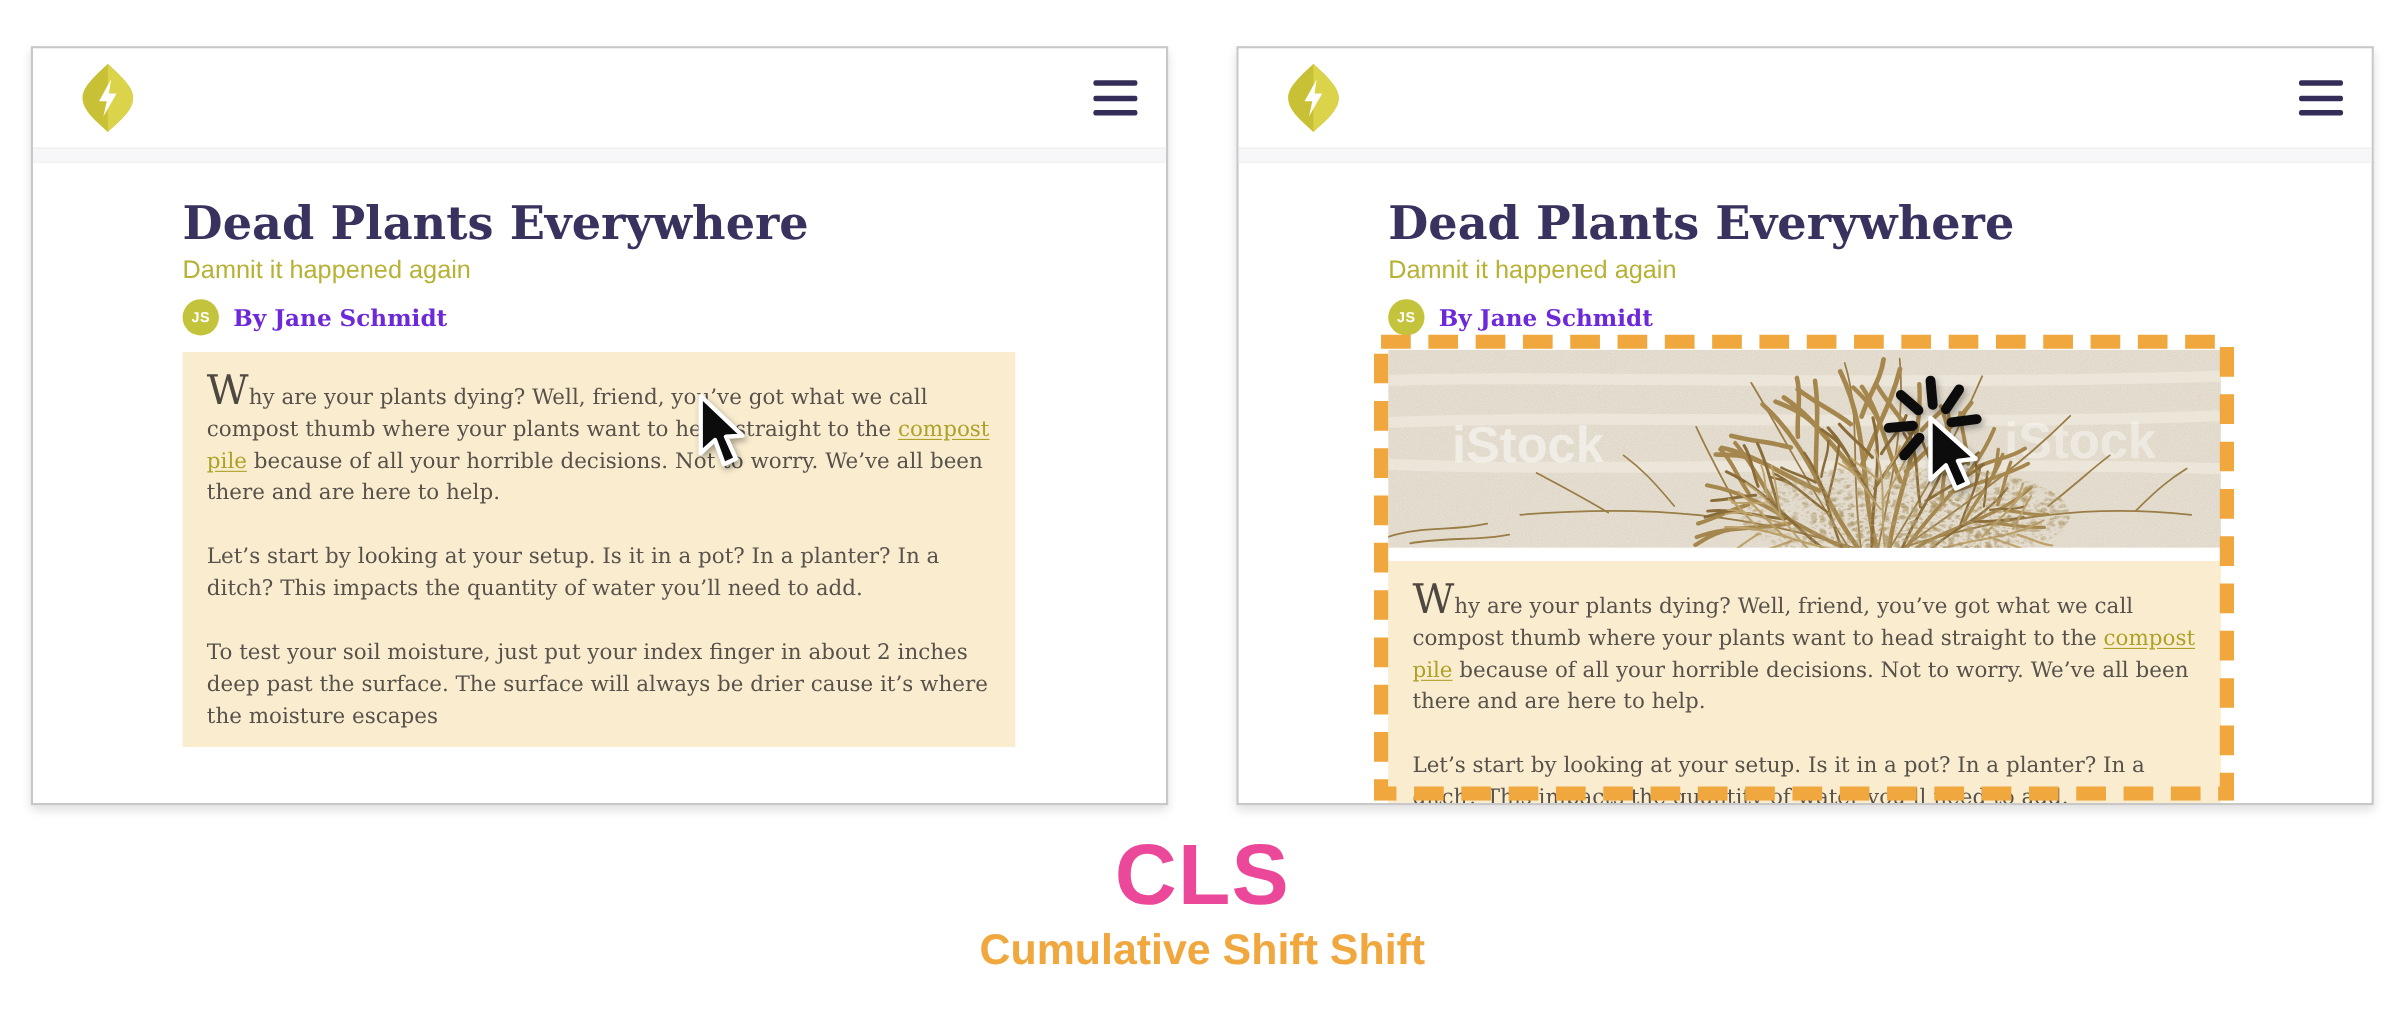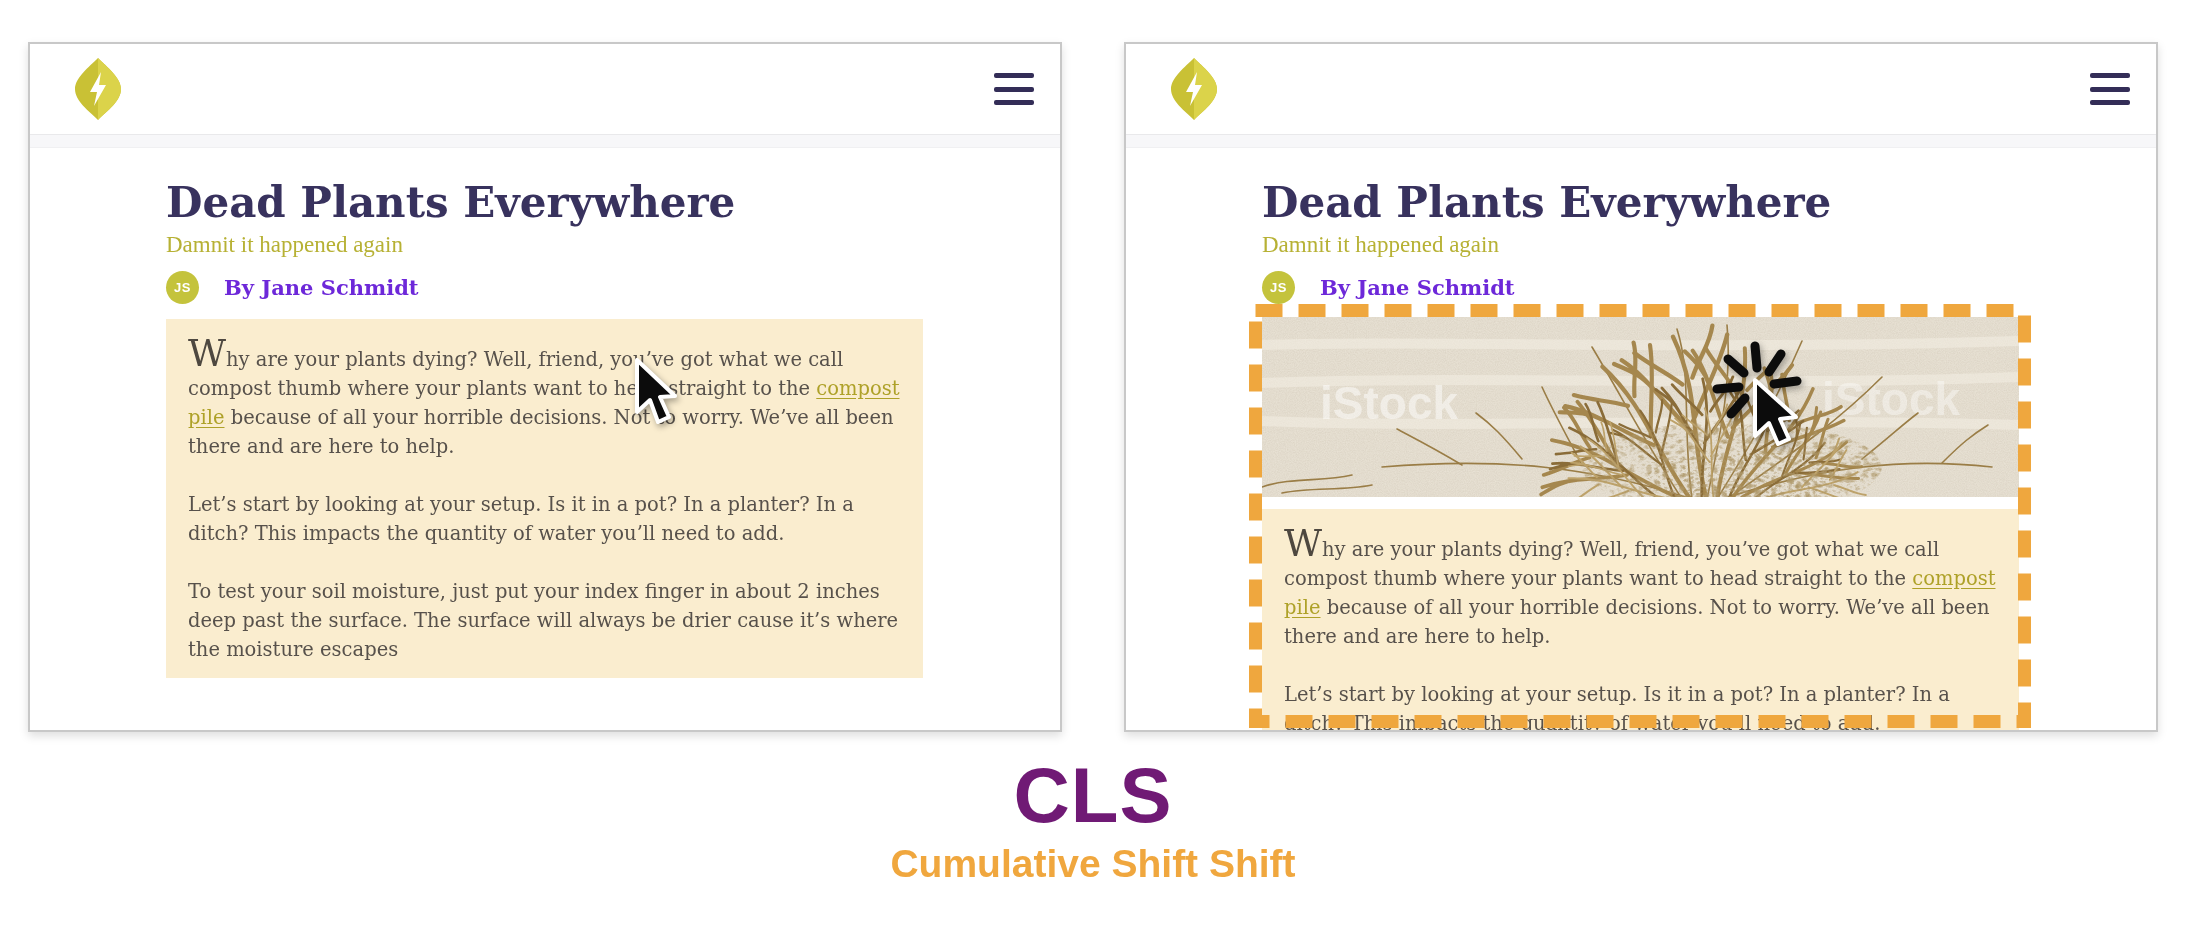--- a/index.html
+++ b/index.html
@@ -15,23 +15,23 @@
   .mock-header{position:relative;height:90px;background:#fff;}
   .logo{position:absolute;left:44px;top:13px;width:48px;height:64px;cursor:pointer;}
   .menu-btn{position:absolute;right:26px;top:27px;width:40px;height:36px;background:none;border:none;
             padding:2px 0;display:flex;flex-direction:column;justify-content:space-between;cursor:pointer;}
   .menu-btn span{display:block;height:5px;background:#332d57;border-radius:2px;}
   .band{height:12px;background:#f7f7f9;border-top:1px solid #e9e9eb;border-bottom:1px solid #f0f0f2;}
 
   .content{position:absolute;left:136px;top:104px;width:906px;}
   .article-title{margin:33px 0 0;font-family:"DejaVu Serif","Liberation Serif",serif;
                  font-size:42px;line-height:1.05;font-weight:700;color:#38325e;}
-  .article-subtitle{margin:7px 0 0;font-family:Liberation Serif, serif;
+  .article-subtitle{margin:7px 0 0;font-family:Liberation Sans, sans-serif;
                     font-size:23px;font-weight:400;color:#b7b134;}
-  .byline{margin-top:13px;display:flex;align-items:center;gap:25px;}
+  .byline{margin-top:13px;display:flex;align-items:center;gap:13px;}
   .avatar{width:33px;height:33px;border-radius:50%;background:#c4c33c;color:#fff;
           display:flex;align-items:center;justify-content:center;
           font-size:13px;font-weight:700;letter-spacing:.5px;}
   .byline-name{font-family:"DejaVu Serif","Liberation Serif",serif;font-size:21px;font-weight:700;color:#6d28d9;}
 
   .article-body{margin-top:15px;background:#faedcf;padding:16px 22px 14px;box-sizing:border-box;width:757px;
                 font-family:"DejaVu Serif","Liberation Serif",serif;
                 font-size:19.5px;line-height:29px;color:#57514b;}
   .article-body p{margin:0;}
   .article-body p + p{margin-top:29px;}
@@ -43,21 +43,21 @@
 
   .dash-overlay{position:absolute;left:123px;top:260px;width:782px;height:424px;pointer-events:none;}
 
   .cursor-arrow{position:absolute;left:600px;top:312px;width:52px;height:72px;
                 filter:drop-shadow(2px 3px 3px rgba(0,0,0,.35));pointer-events:none;}
   .cursor-burst{position:absolute;left:585px;top:296px;width:104px;height:126px;
                 filter:drop-shadow(2px 3px 3px rgba(0,0,0,.3));pointer-events:none;}
 
   
   .caption{position:absolute;left:0;top:756px;width:100%;text-align:center;}
-  .caption-acronym{margin:0;font-size:78px;line-height:1;font-weight:800;letter-spacing:1px;color:#701a75;}
+  .caption-acronym{margin:0;font-size:78px;line-height:1;font-weight:800;letter-spacing:1px;color:#ec4899;}
   .caption-full{margin:10px 0 0;font-size:39px;line-height:1;font-weight:700;color:#f0a73e;}
 </style>
 </head>
 <body>
 
 <div class="stage">
 
   <div class="card card-before">
     <div class="mock-header">
       <svg class="logo" viewBox="0 0 48 64" aria-hidden="true">

